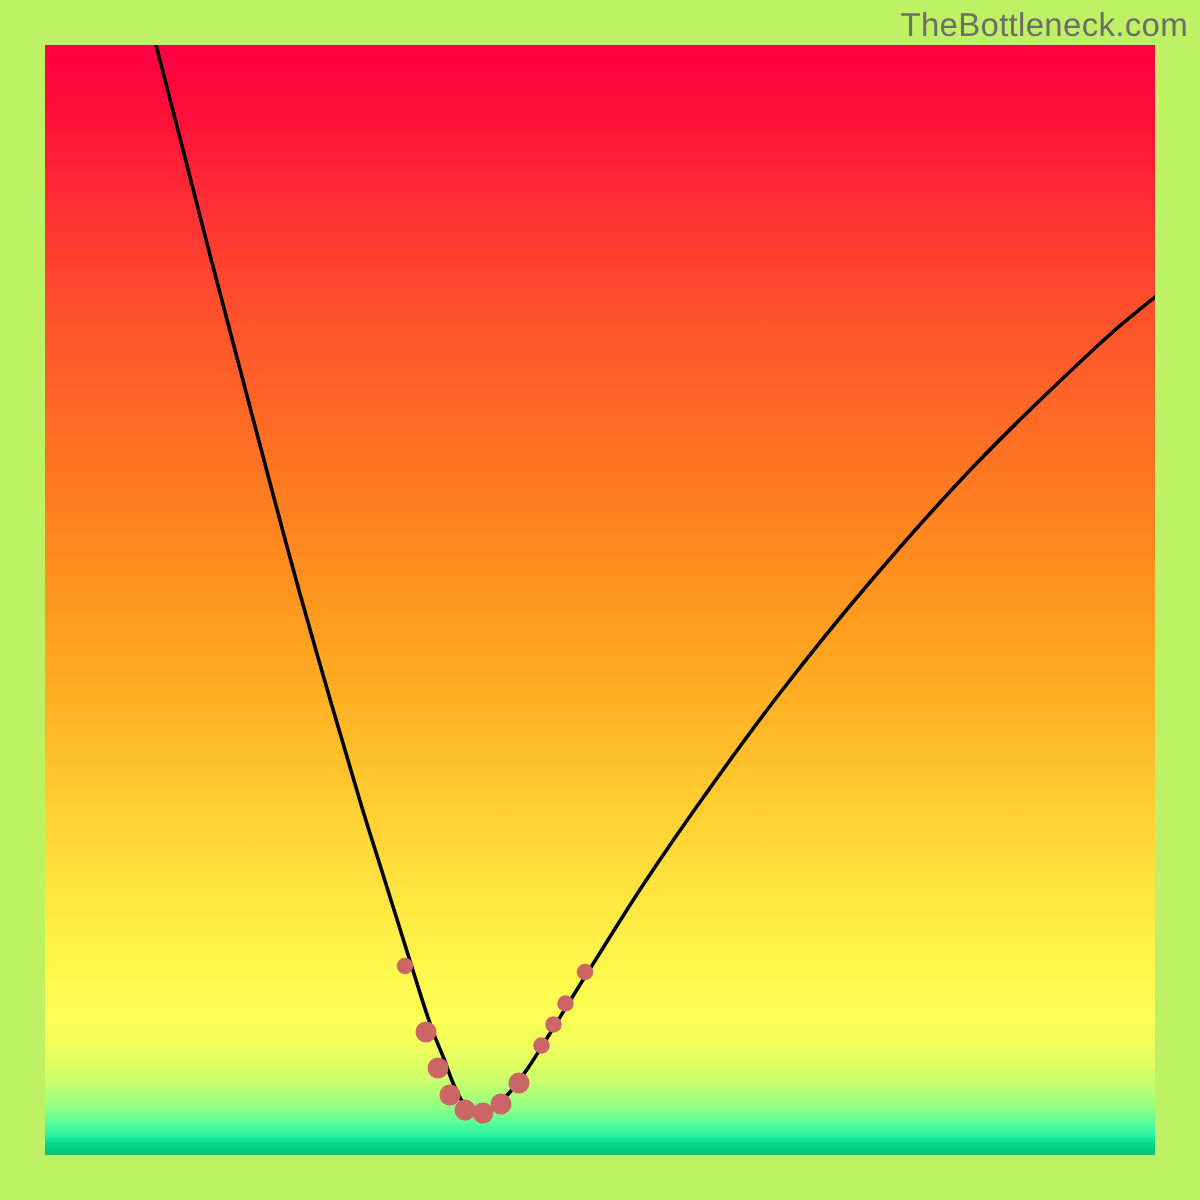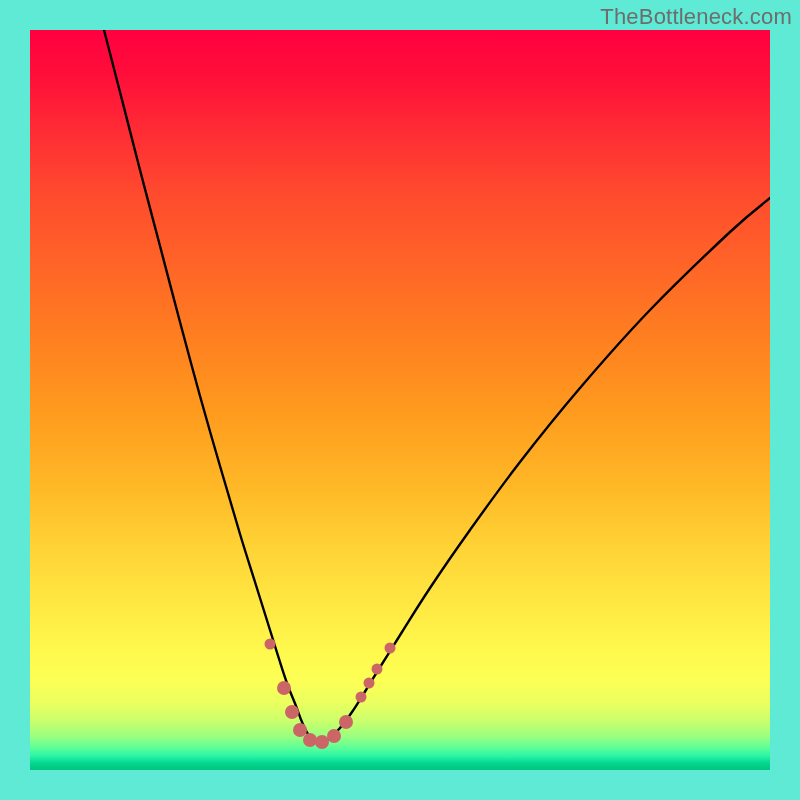--- a/index.html
+++ b/index.html
@@ -10,21 +10,21 @@
     background: #000;
     font-family: Arial, Helvetica, sans-serif;
     overflow: hidden;
   }
   .frame {
     position: absolute;
     left: 0;
     top: 0;
     width: 800px;
     height: 800px;
-    background: #5eead4;
+    background: #bef264;
   }
   .plot-area {
     position: absolute;
     left: 30px;
     top: 30px;
     width: 740px;
     height: 740px;
     background: linear-gradient(to bottom,
       #ff0040 0%,
       #ff0e3a 6%,

